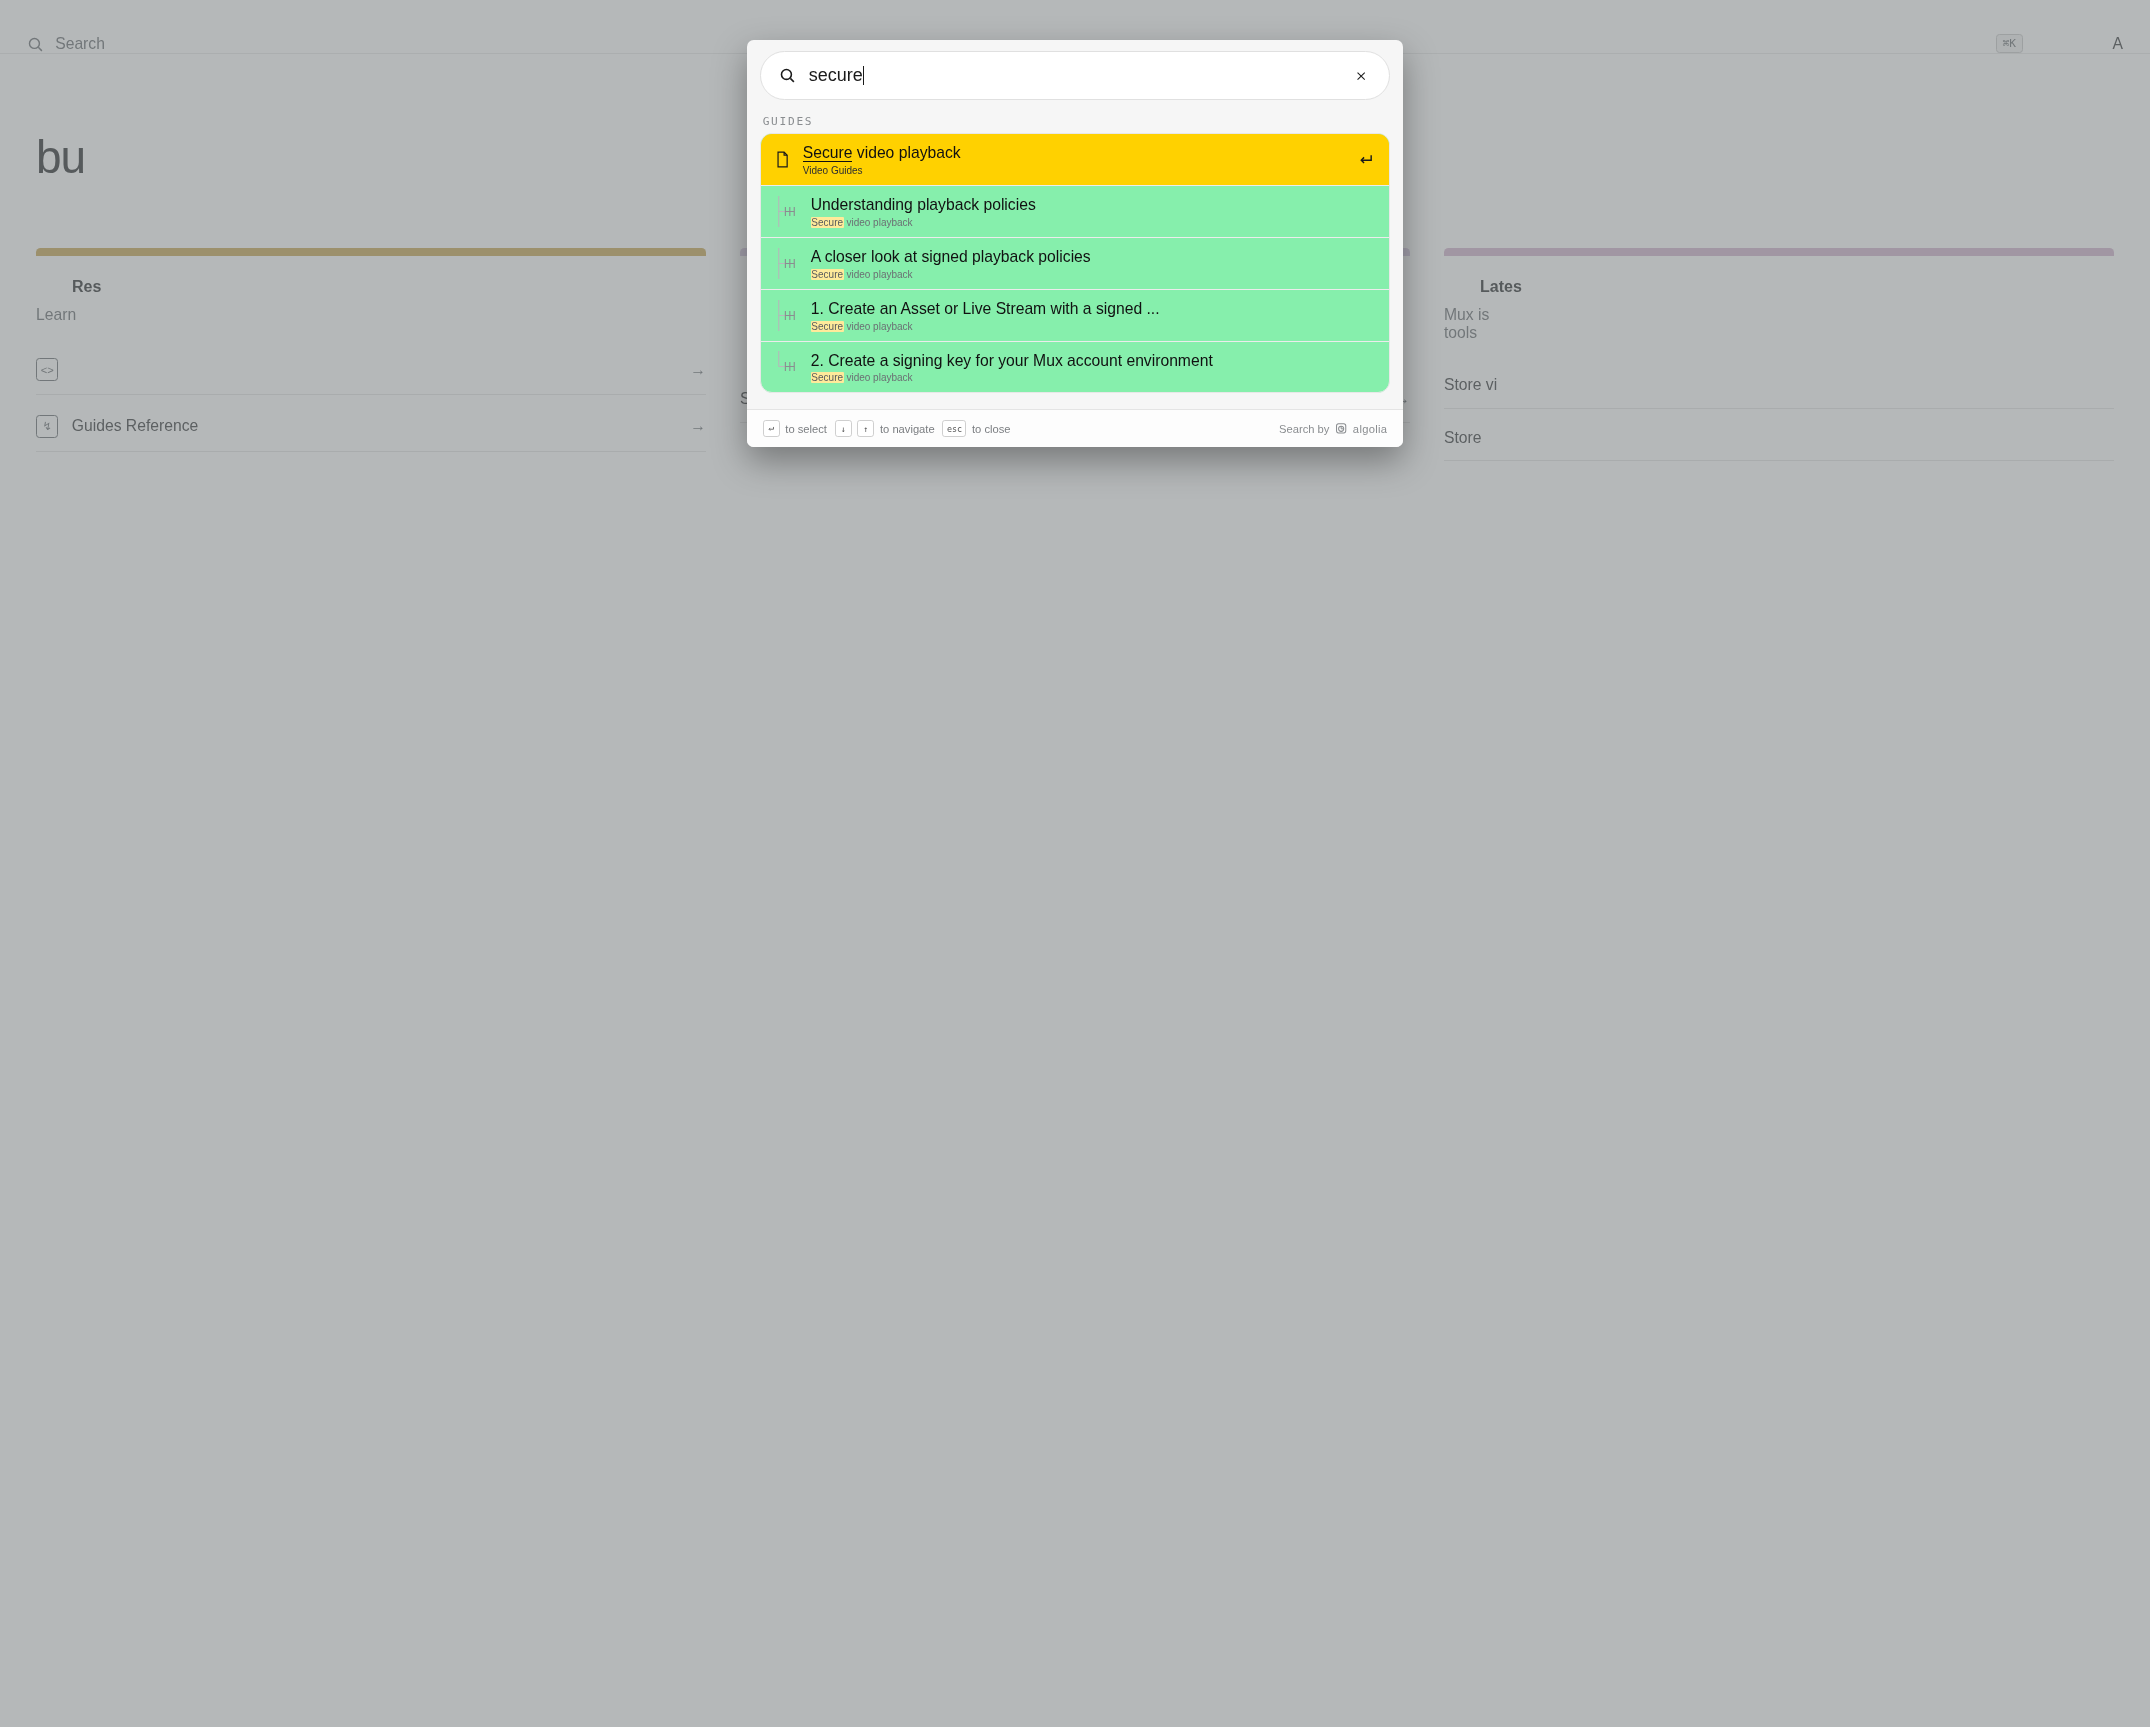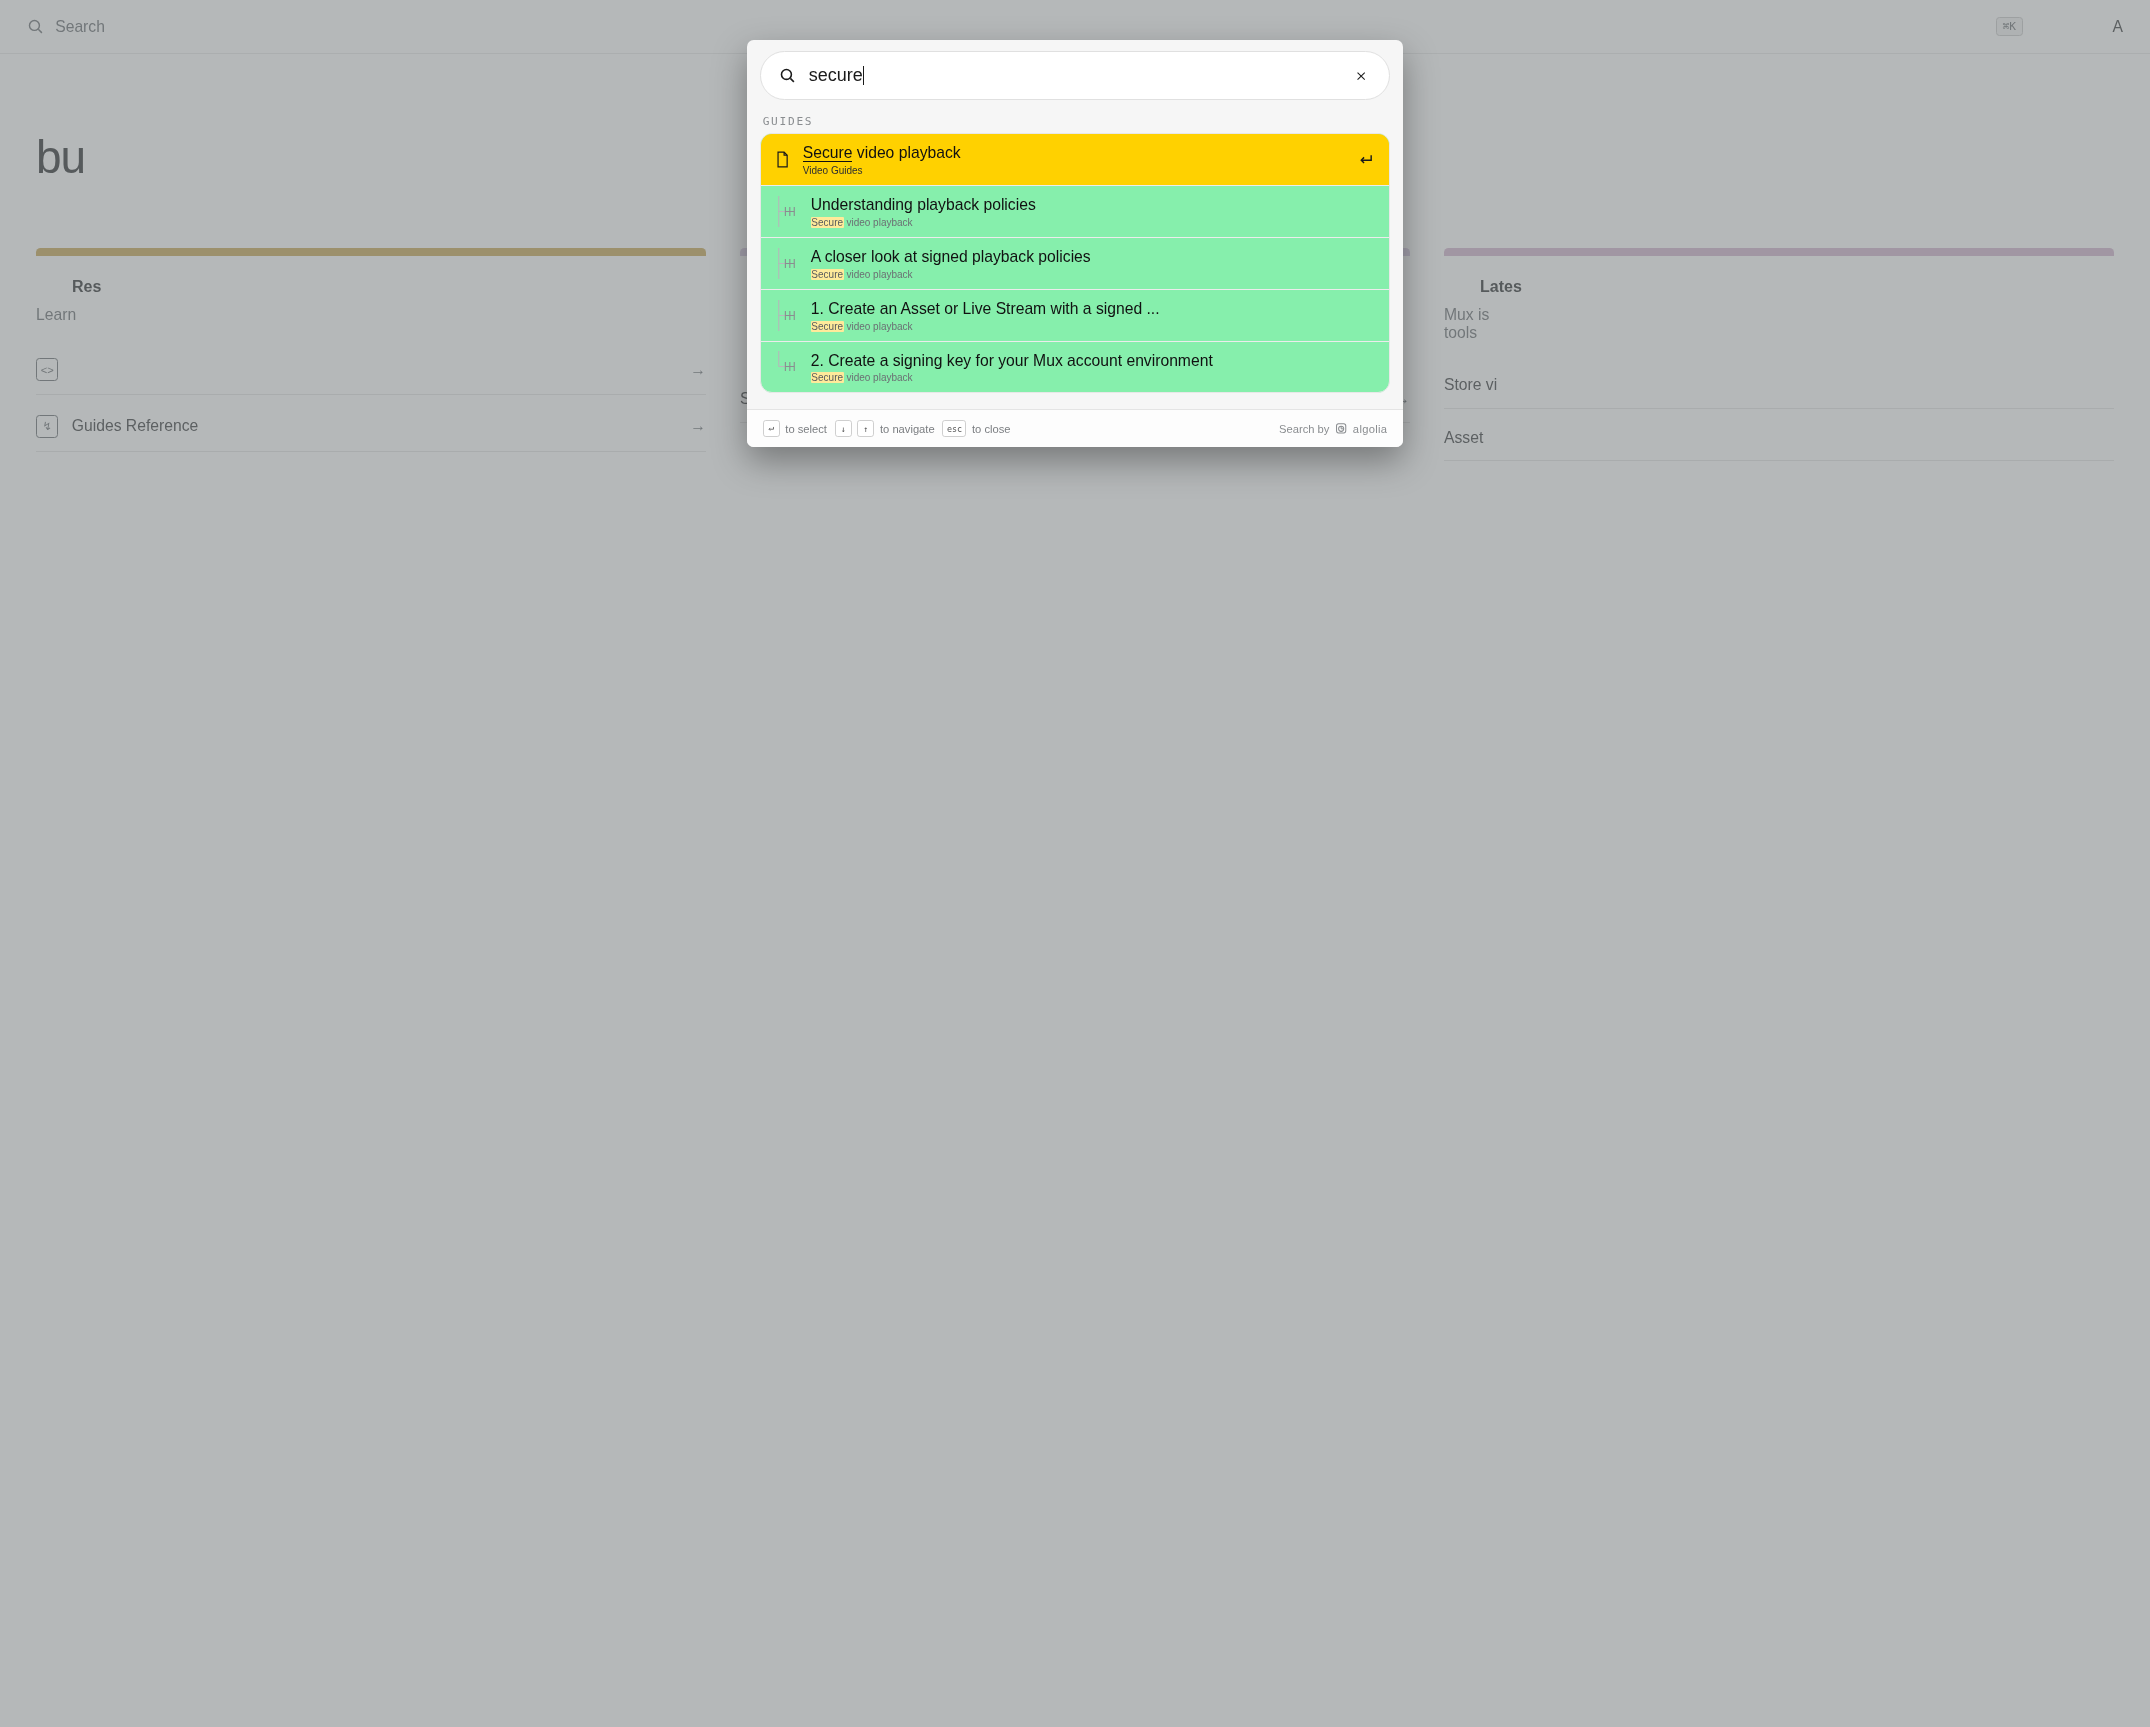--- a/index.html
+++ b/index.html
@@ -21,21 +21,21 @@
   }
   .bg-overlay {
     position: absolute;
     inset: 0;
     background: rgba(120,125,128,0.55);
     z-index: 5;
   }
   .bg-header {
     height: 54px;
     display: flex;
-    align-items: center;
+    align-items: flex-end;
     padding: 0 27px;
     border-bottom: 0.6px solid #e8e8e8;
   }
   .bg-search {
     display: flex;
     align-items: center;
     gap: 11.2px;
     flex: 1;
     font-size: 15.7px;
     color: #6b6f73;
@@ -291,21 +291,21 @@
         <h2>Lates</h2>
         <p>
           <span>Mux is </span><br>
           <span>tools</span>
         </p>
         <div class="bg-links">
           <div class="bg-link-row">
             <span>Store vi</span>
           </div>
           <div class="bg-link-row">
-            <span>Asset</span>
+            <span>Store</span>
           </div>
         </div>
       </div>
     </div>
   </div>
 </div>
 
 <div class="bg-overlay"></div>
 
 <div class="modal">

